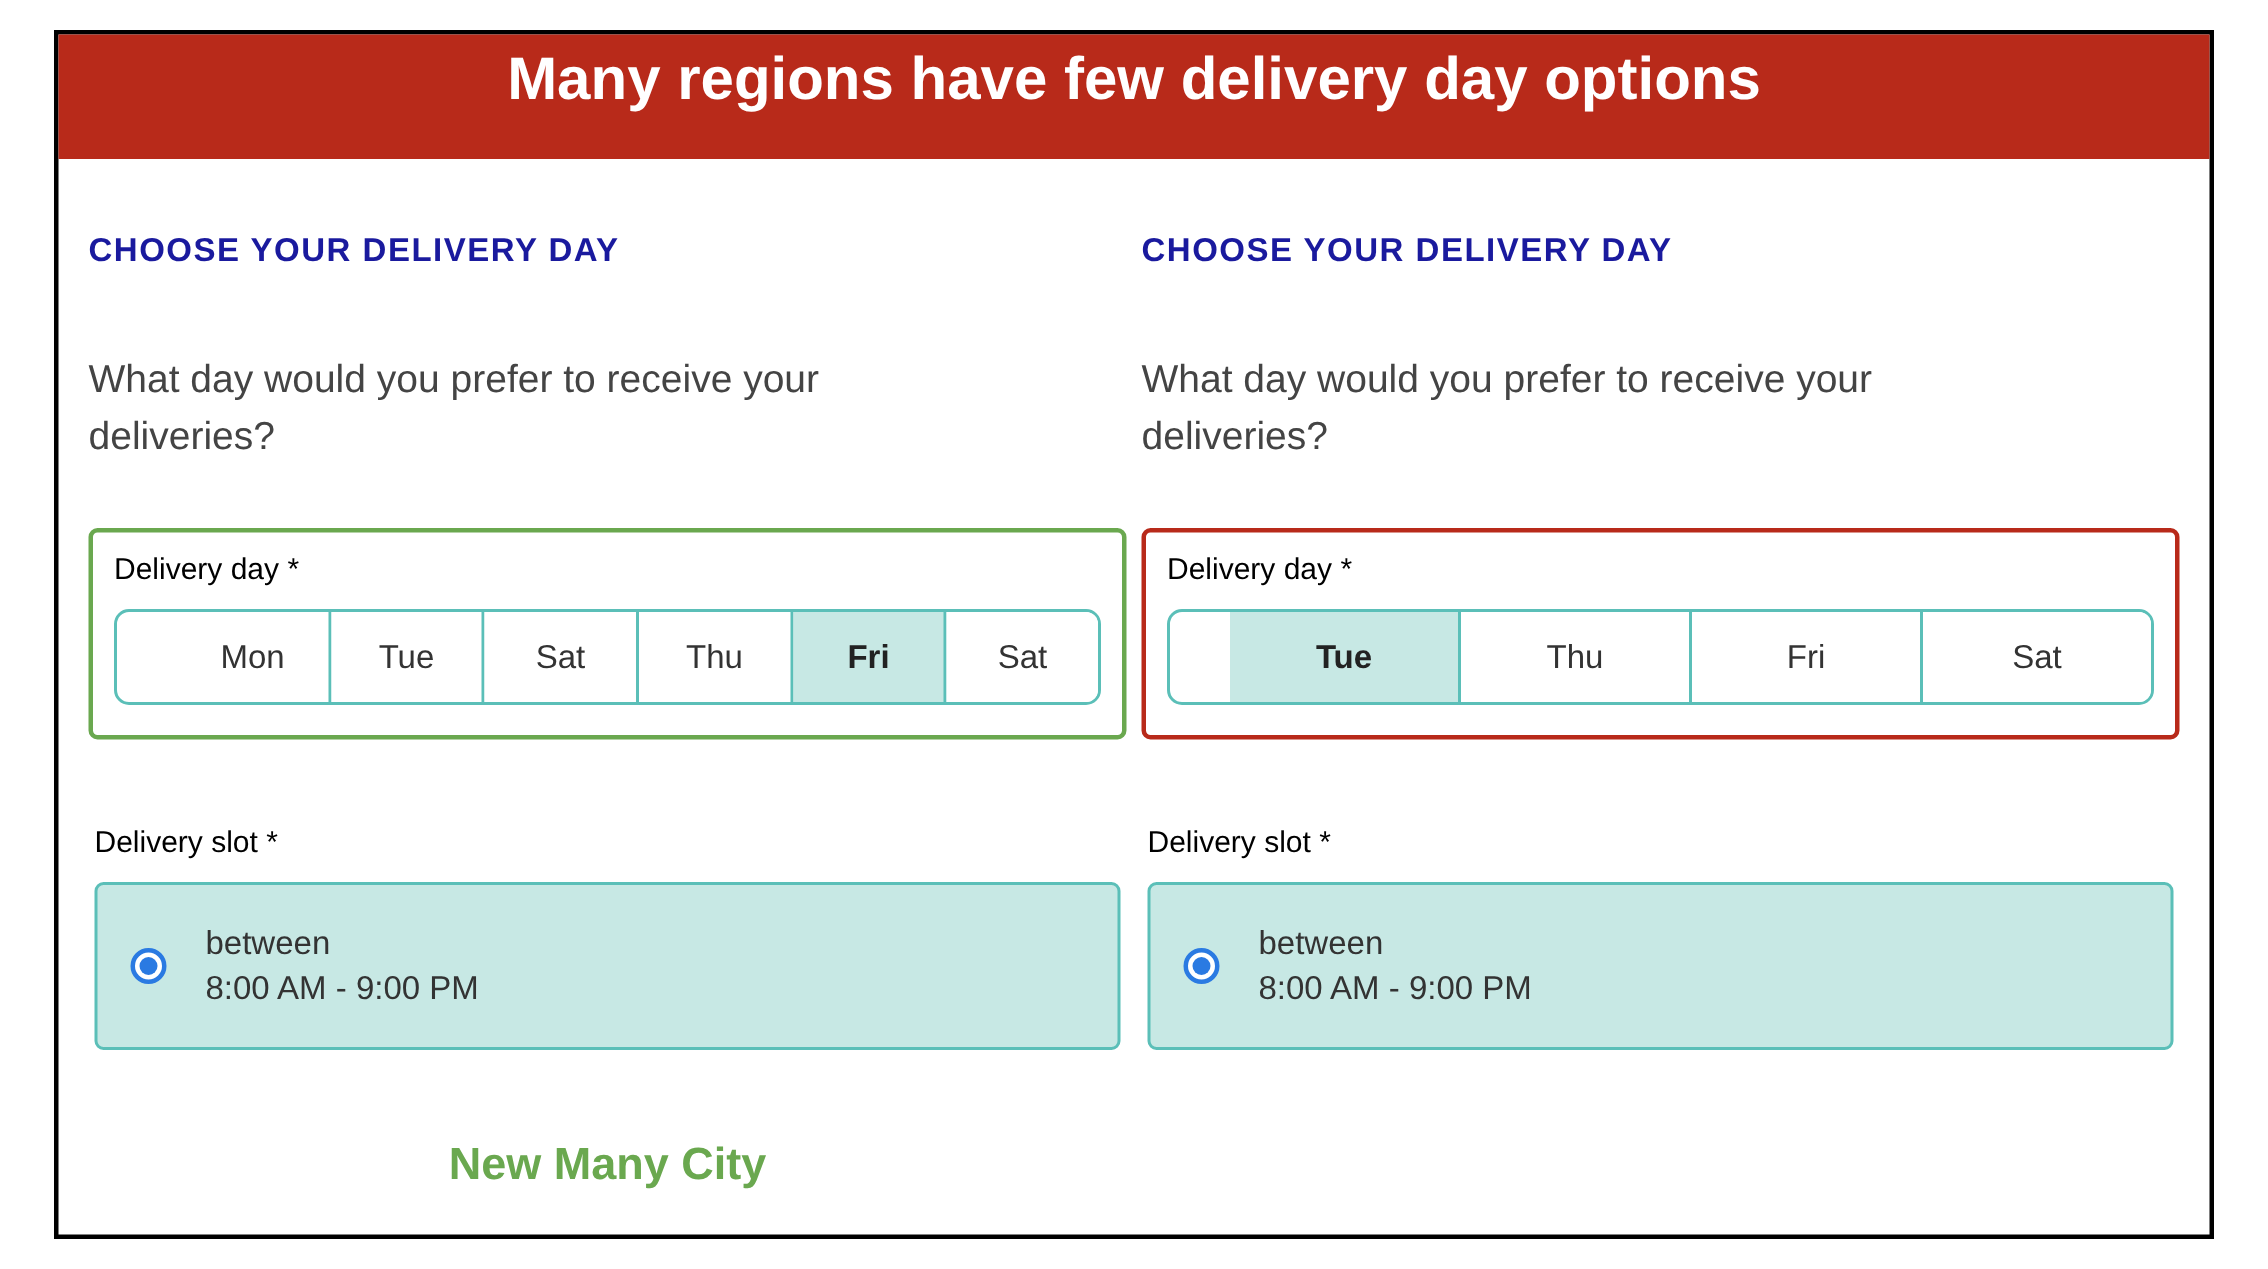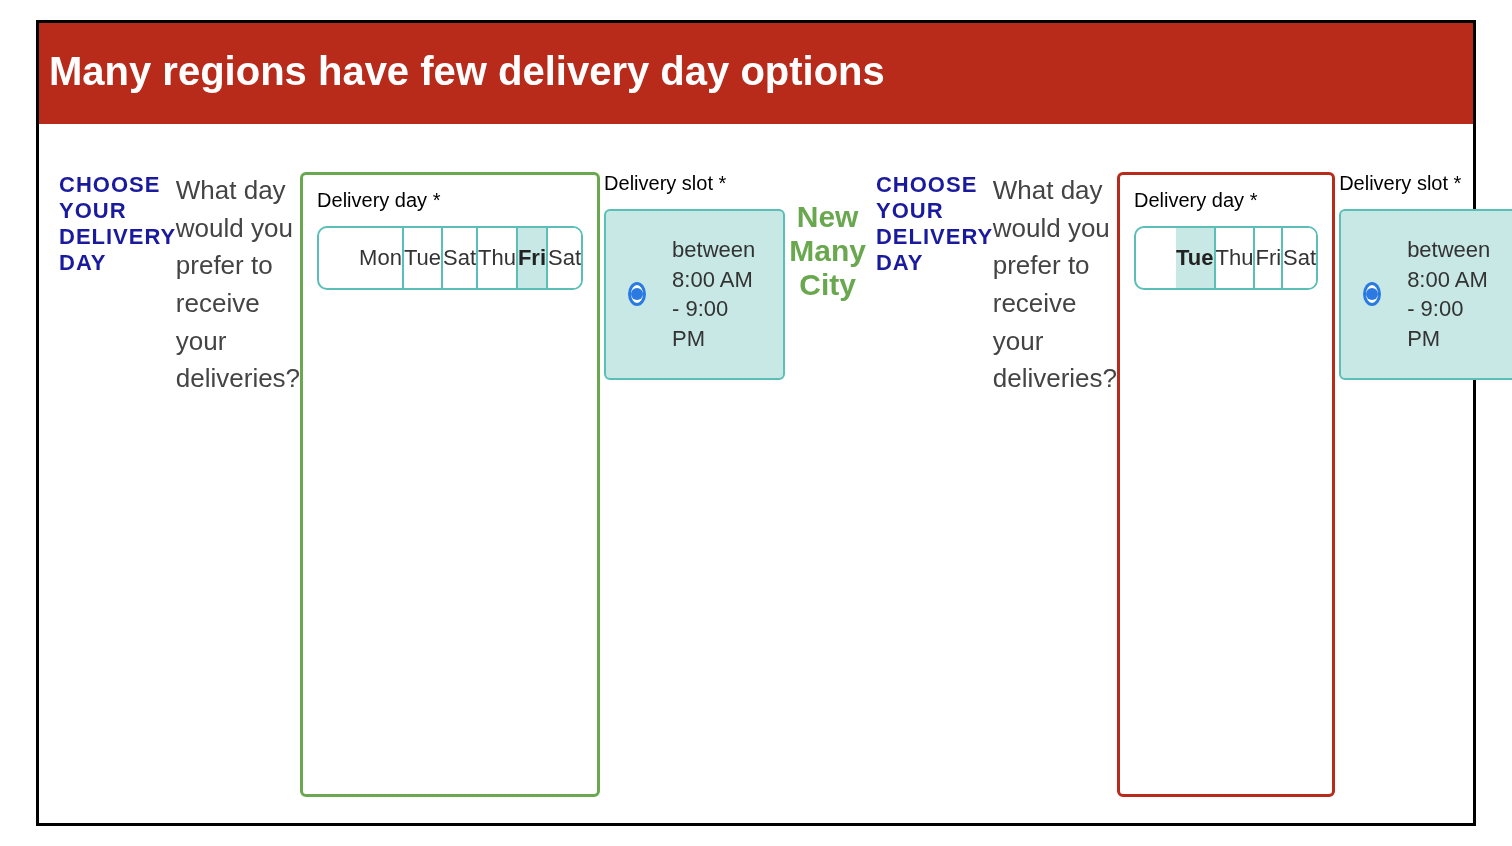--- a/index.html
+++ b/index.html
@@ -15,48 +15,49 @@
     border:3px solid #000;
     width:100%;
     height:806px;
     background:#fff;
     display:flex;
     flex-direction:column;
   }
   .banner {
     background:#b82a1a;
     color:#fff;
-    text-align:left;
+    text-align:center;
     font-weight:700;
     font-size:40px;
-    padding:26px 10px 30px;
+    padding:8px 10px 30px;
   }
   .content {
     flex:1;
     display:flex;
     padding:48px 20px 0 20px;
     gap:10px;
   }
   .col {
     flex:1;
     display:flex;
-    flex-direction:row;
+    flex-direction:column;
+    gap:32px;
   }
   .section-title {
     color:#1a1a9e;
     font-weight:700;
     letter-spacing:1px;
     font-size:22px;
     margin-bottom:22px;
   }
   .prompt-text {
     color:#444;
     font-size:26px;
     line-height:1.45;
-    margin-bottom:28px;
+    margin-bottom:11px;
     max-width:560px;
   }
   .highlight-box {
     border:3px solid;
     border-radius:6px;
     padding:14px 14px 20px 14px;
     margin-bottom:26px;
   }
   .highlight-green { border-color:#6aa84f; }
   .highlight-red   { border-color:#b82a1a; }

